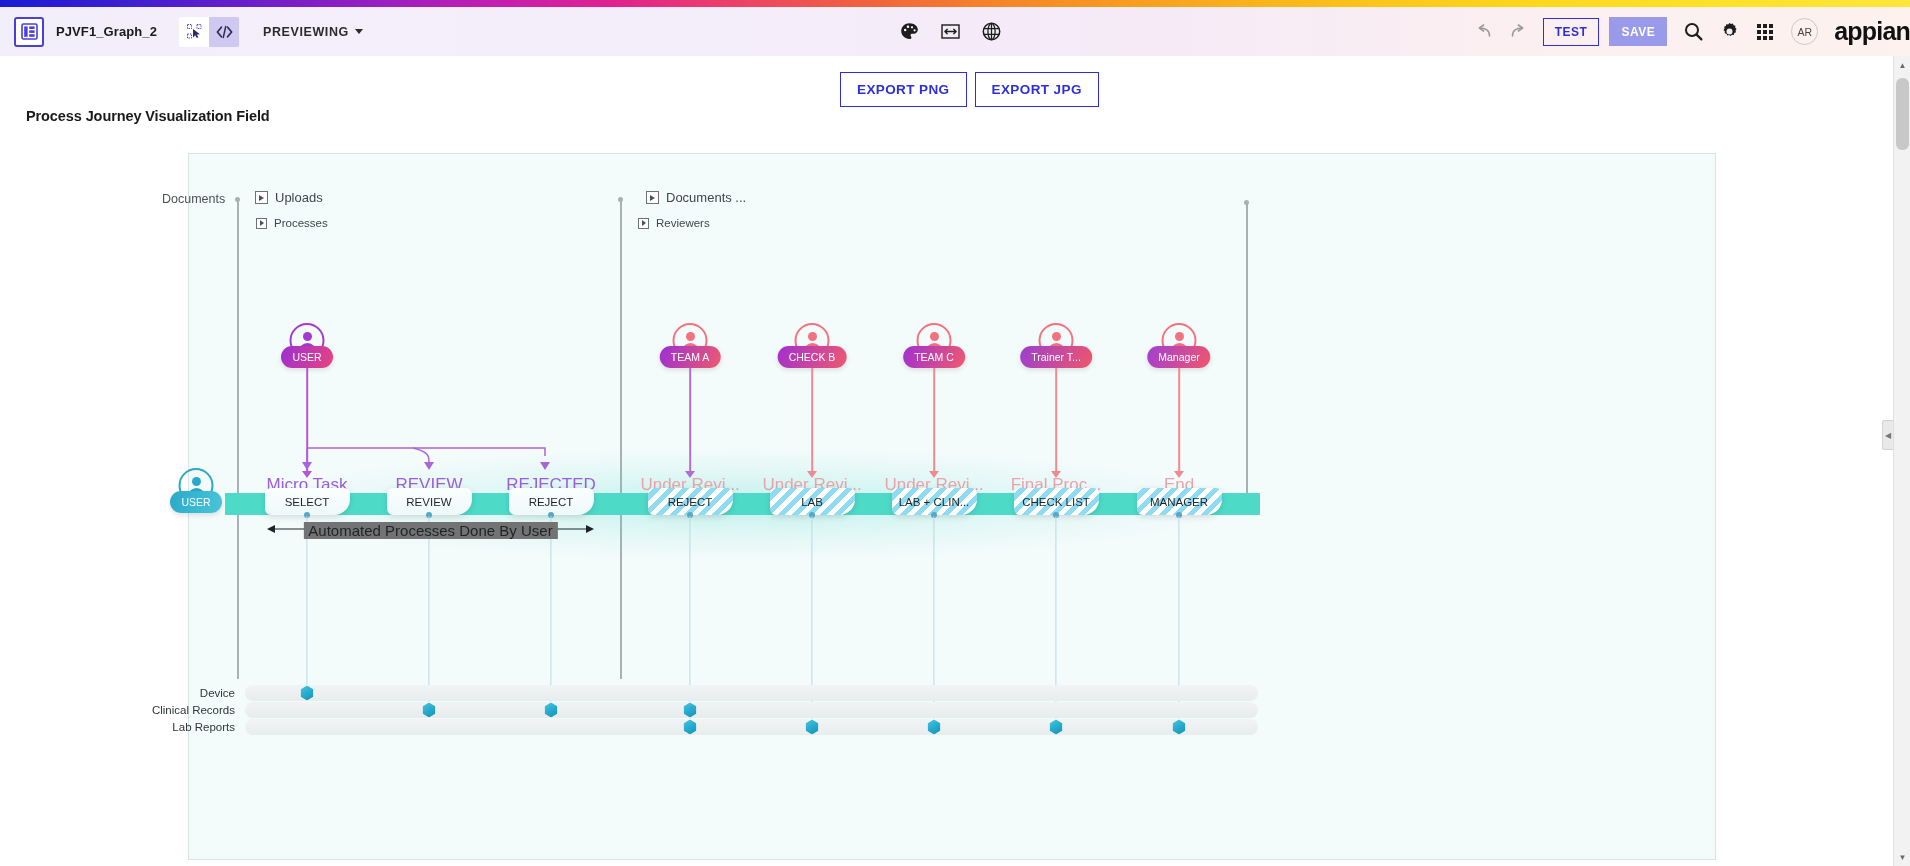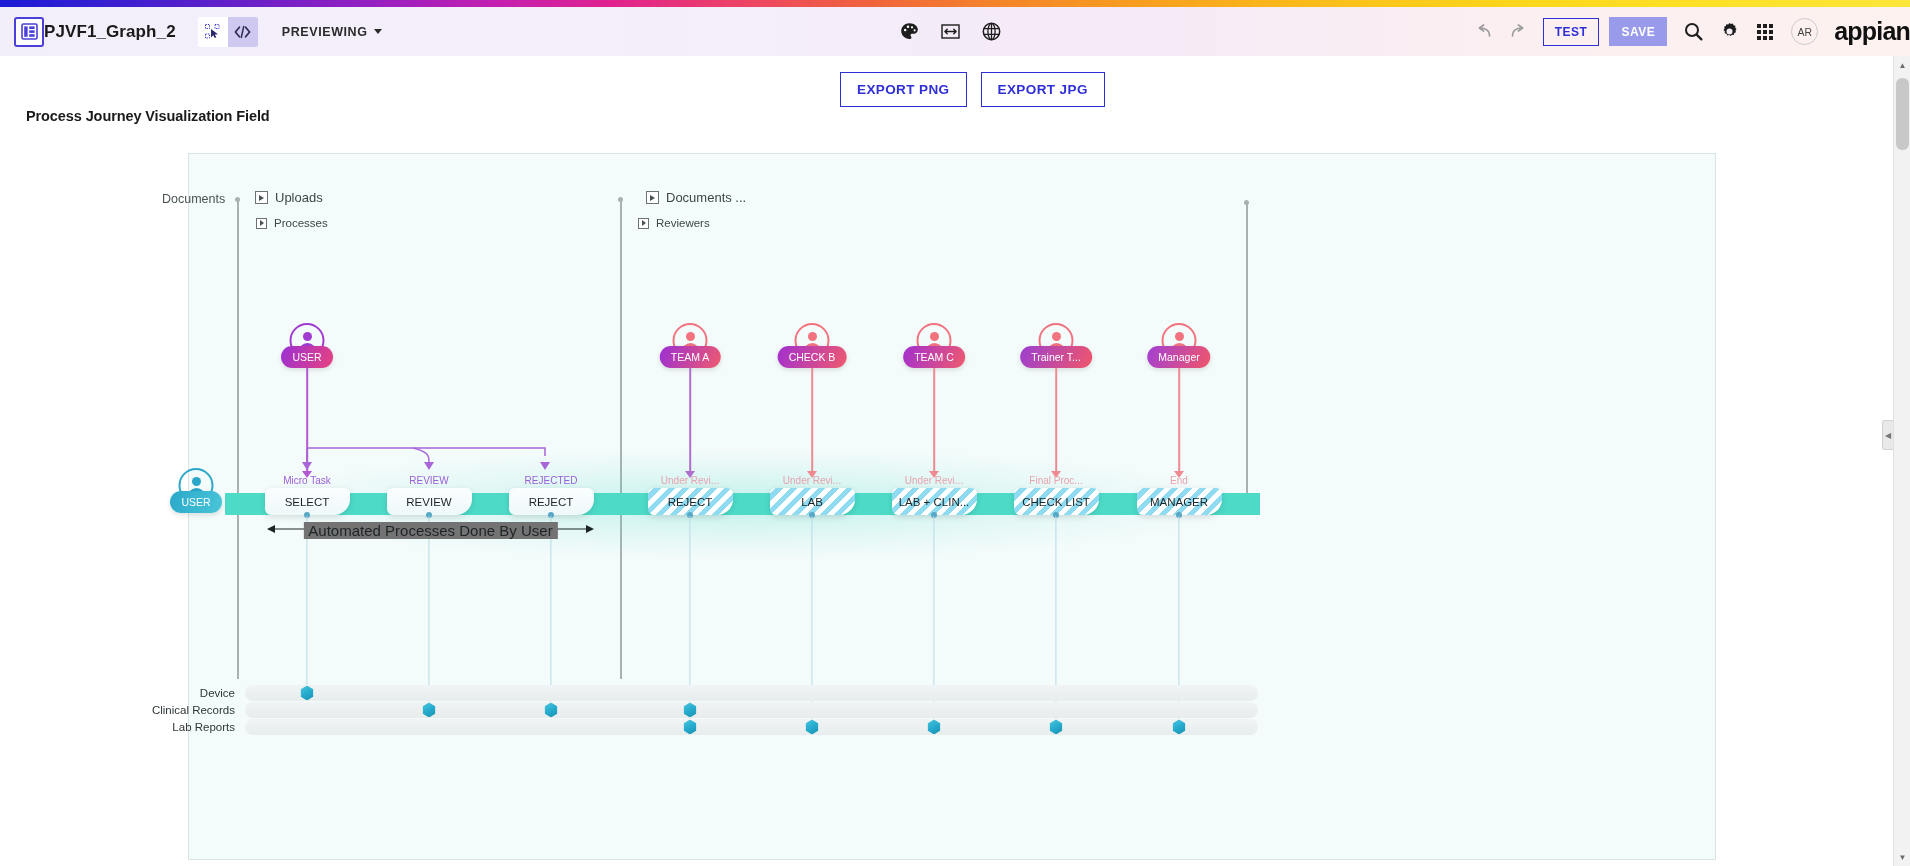--- a/index.html
+++ b/index.html
@@ -26,21 +26,21 @@
     background: linear-gradient(to right, #f3effa 0%, #f4eefb 35%, #f6eaf7 60%, #fbeff1 80%, #fdf2ef 100%);
     display: flex; align-items: center;
   }
   .app-icon {
     margin-left: 14px; width: 30px; height: 30px;
     border: 2px solid #4a3fd8; border-radius: 3px;
     background: #fff; display: flex; align-items: center; justify-content: center;
   }
   .app-icon svg { display: block; }
   .app-title {
-    margin-left: 0; font-size: 17px; font-weight: bold; color: #1a1a1a;
+    margin-left: 12px; font-size: 13px; font-weight: bold; color: #1a1a1a;
     letter-spacing: 0.1px;
   }
   .mode-toggle {
     margin-left: 22px; display: flex; height: 30px; align-items: stretch;
     border-radius: 2px; overflow: hidden;
   }
   .mode-btn {
     width: 30px; display: flex; align-items: center; justify-content: center;
     cursor: pointer;
   }
@@ -85,21 +85,21 @@
     margin-left: 16px; margin-right: 0px; font-size: 25px; font-weight: bold;
     color: #111; letter-spacing: -0.8px;
   }
 
   
   .content {
     position: absolute; top: 56px; left: 0; width: 1893px; height: 810px;
     background: #ffffff; overflow: hidden;
   }
   .export-row {
-    position: absolute; top: 16px; left: 840px; display: flex; gap: 14px;
+    position: absolute; top: 16px; left: 840px; display: flex; gap: 8px;
   }
   .export-btn {
     border: 1.5px solid #2f2fd8; color: #2f2fd8; background: #fff;
     font-size: 13.5px; font-weight: bold; letter-spacing: 0.4px;
     padding: 9px 16px; cursor: pointer; font-family: inherit;
   }
   .section-title {
     position: absolute; top: 52px; left: 26px;
     font-size: 14.5px; font-weight: bold; color: #1a1a1a; letter-spacing: -0.1px;
   }
@@ -188,21 +188,21 @@
         #8fdcf2 0px, #8fdcf2 5px,
         #ffffff 5px, #ffffff 10px);
   }
   .step .step-label {
     background: transparent; padding: 0 3px;
   }
   .step.hatched .step-label {
     background: transparent;
   }
   .step-title {
-    position: absolute; font-size: 10px; text-align: center;
+    position: absolute; font-size: 17px; text-align: center;
     white-space: nowrap; transform: translateX(-50%);
   }
   .step-title.purple { color: #9a5fd8; }
   .step-title.pink { color: #e8a3ad; }
   .step-dot {
     position: absolute; width: 6px; height: 6px; border-radius: 50%;
     background: #57a7c6; transform: translateX(-50%);
   }
   .drop-line {
     position: absolute; width: 1.2px; background: #b9d9e4; transform: translateX(-50%);

